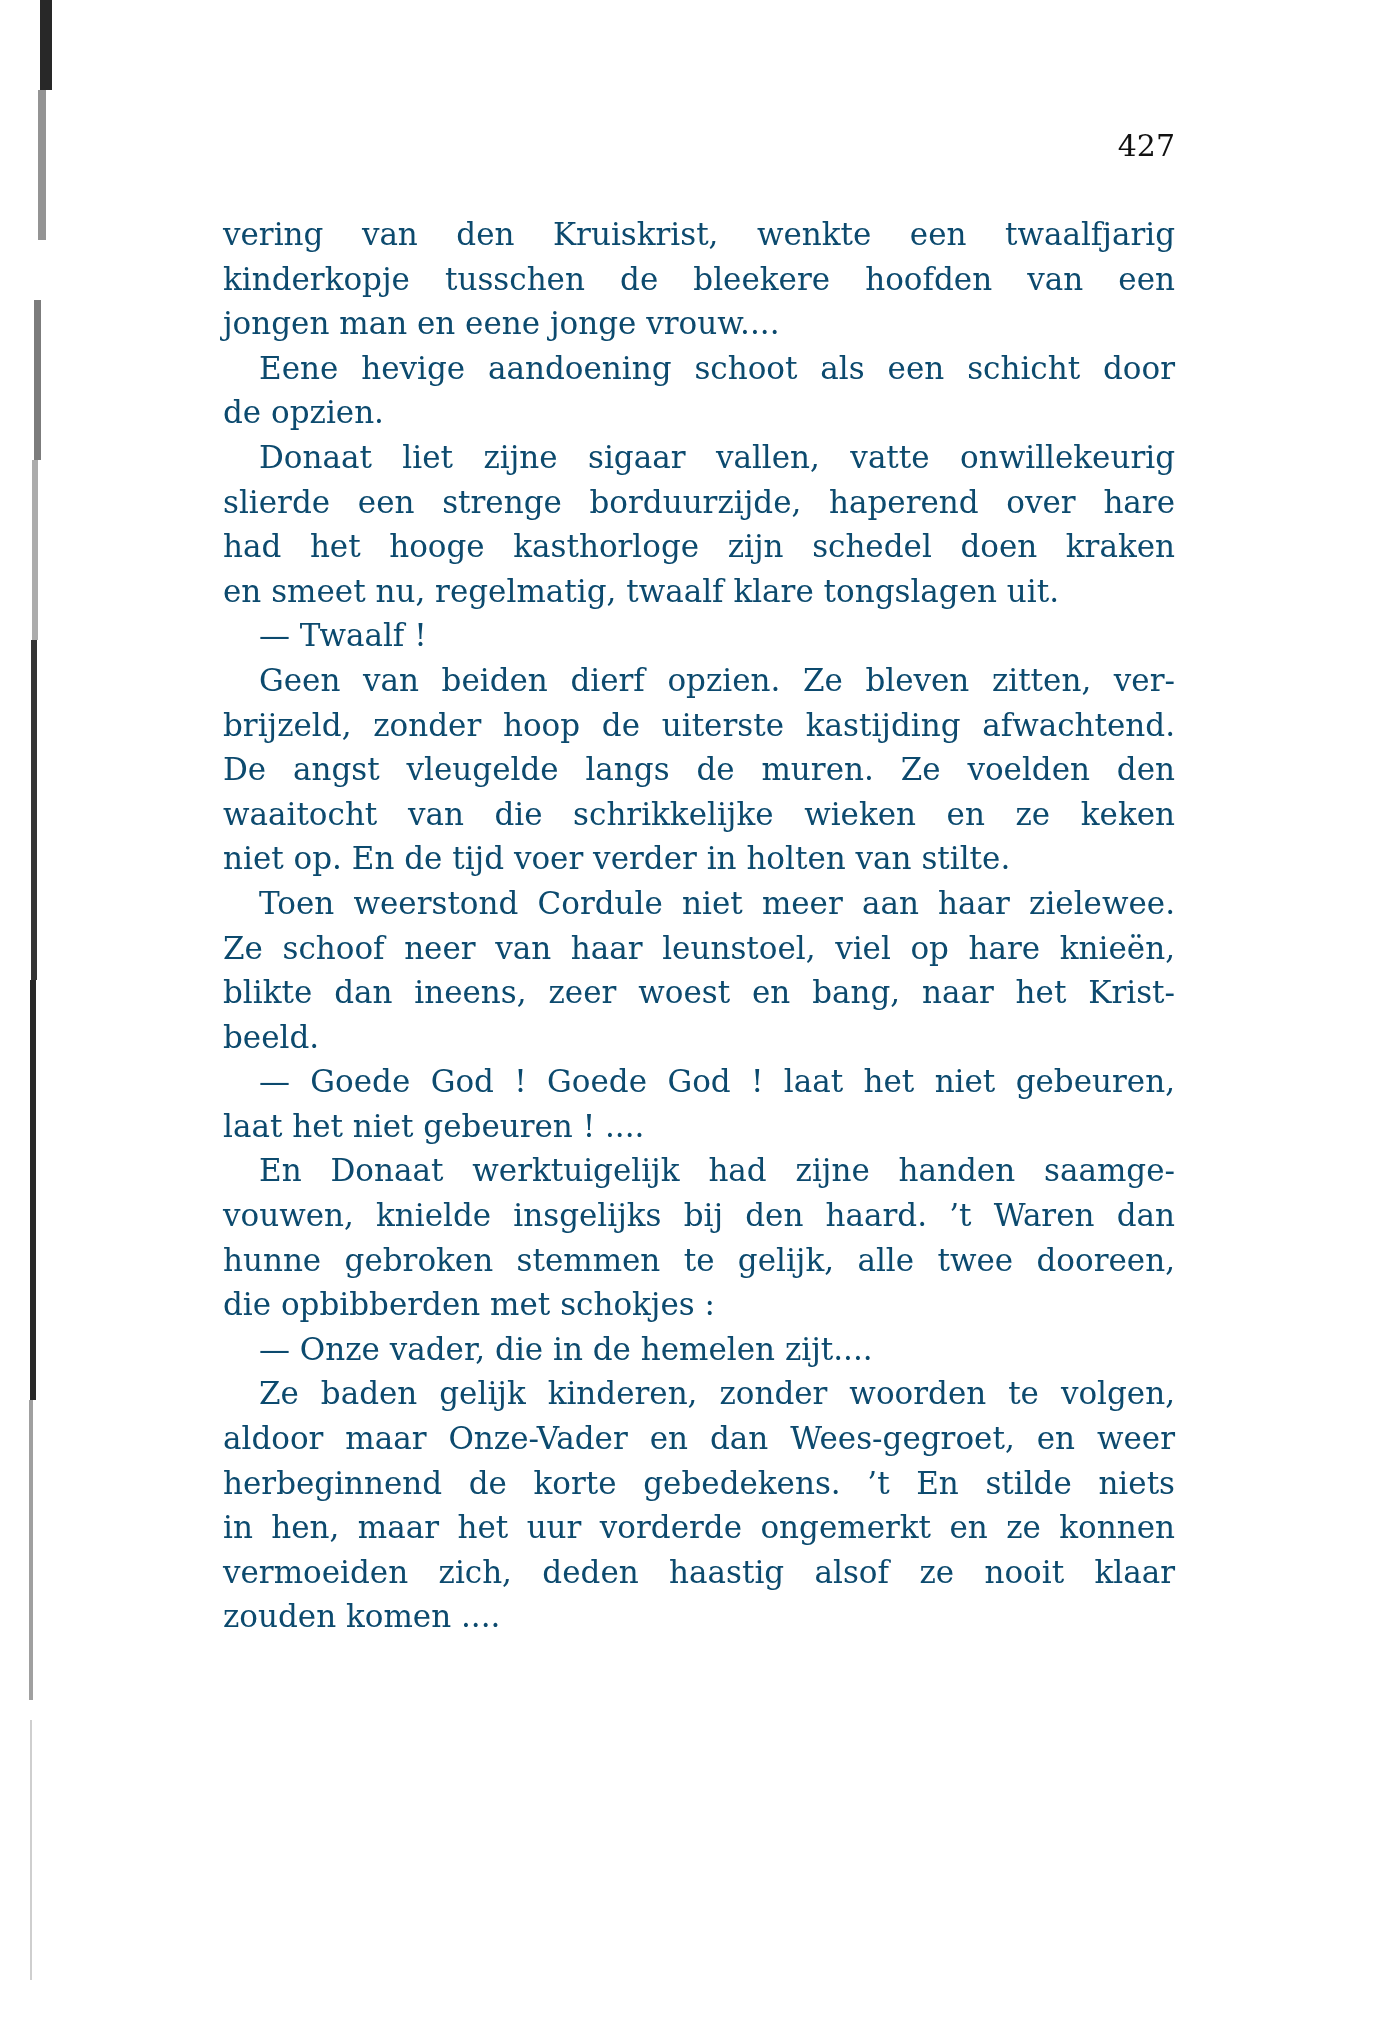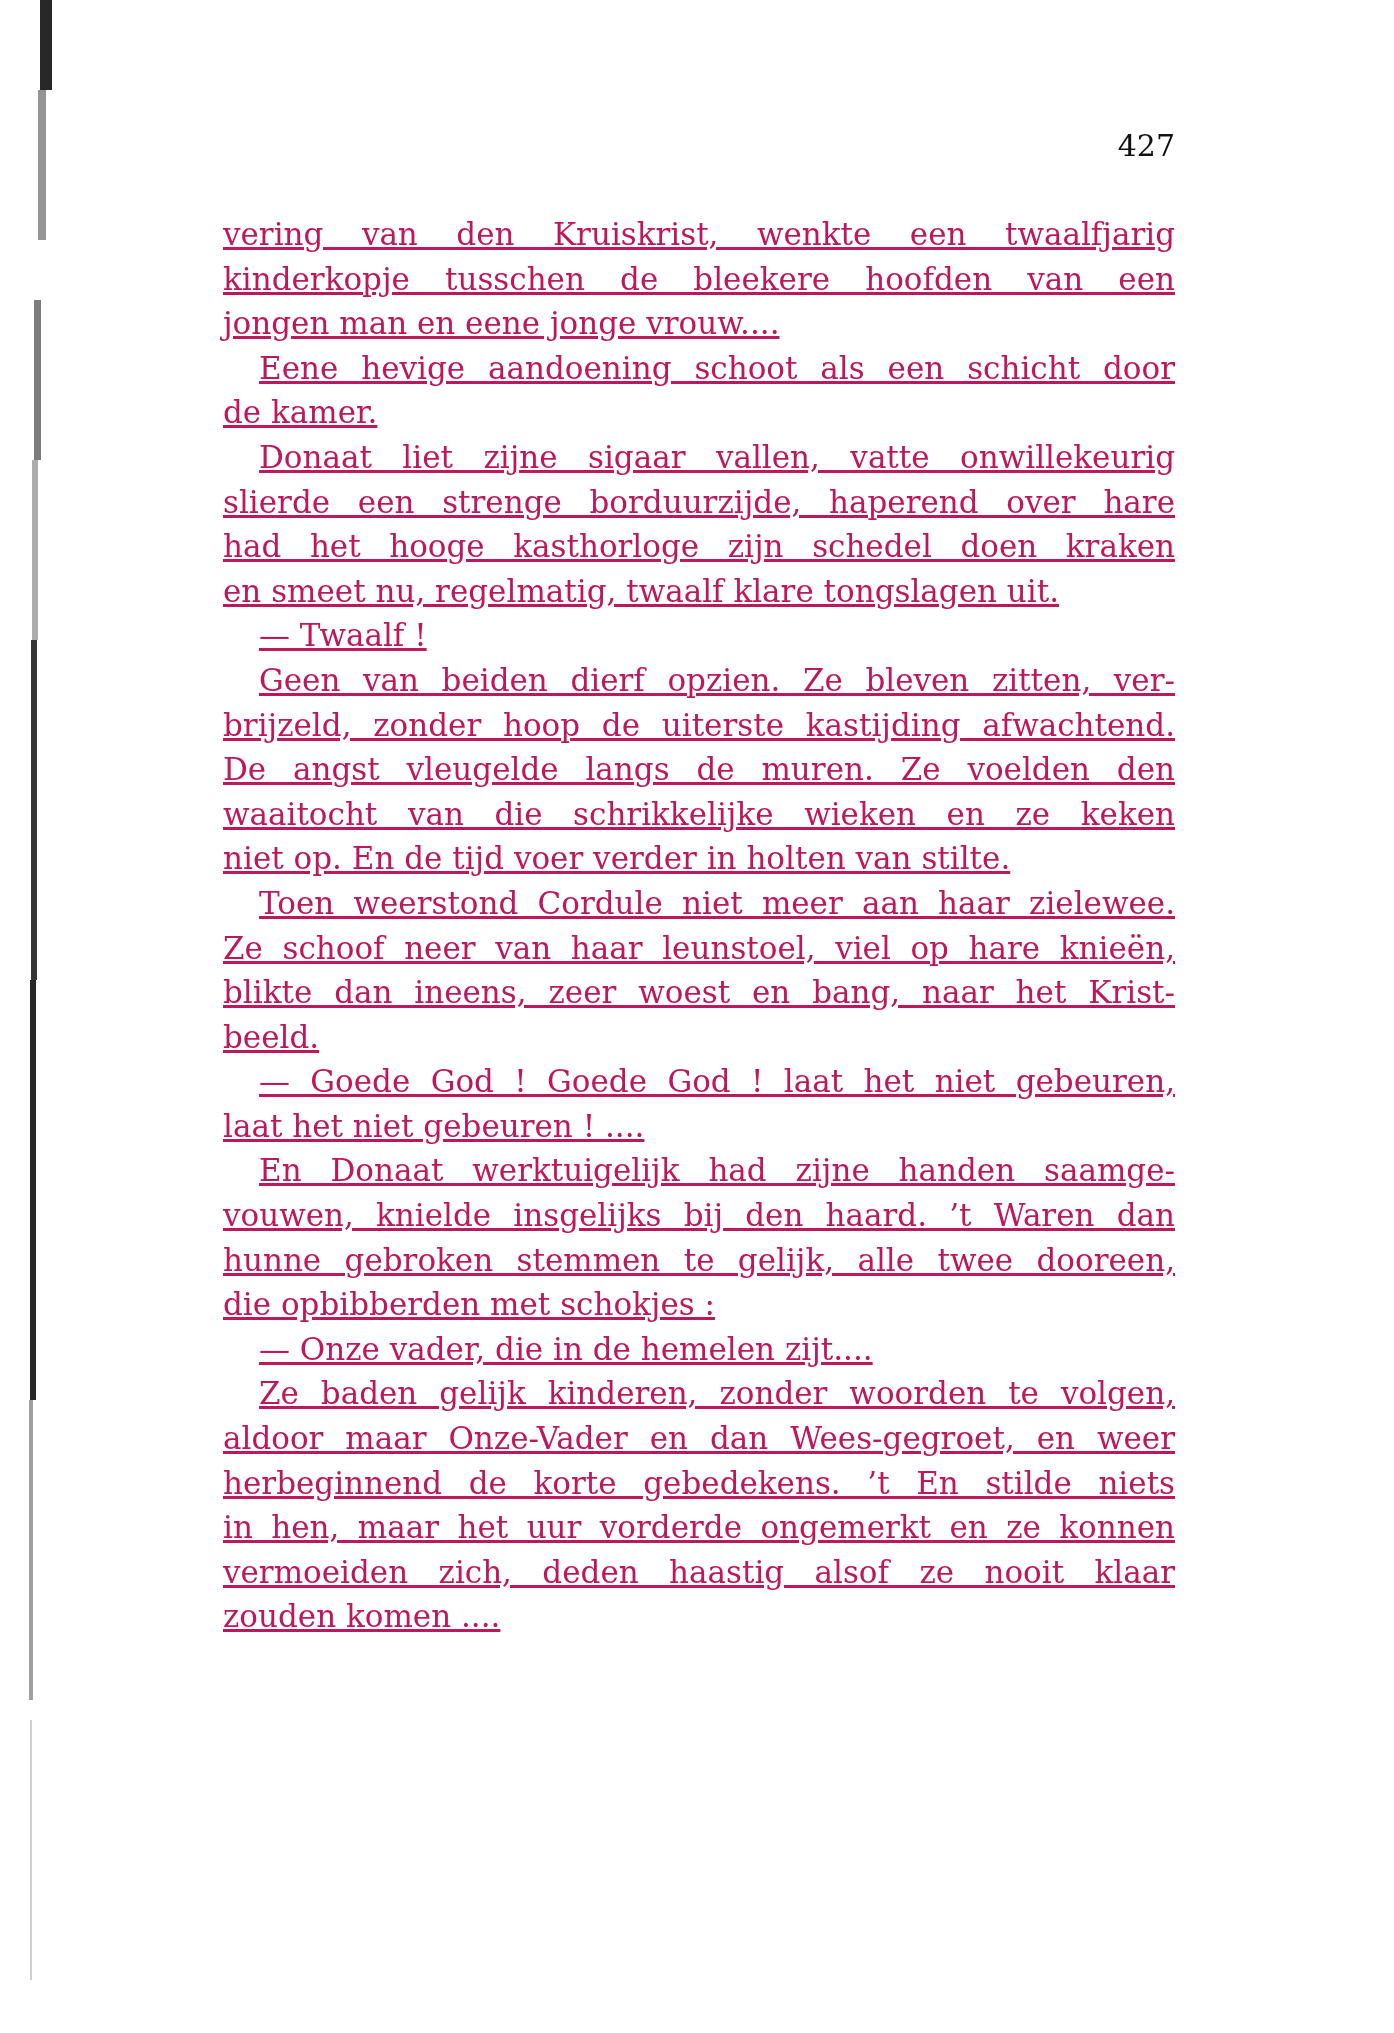--- a/index.html
+++ b/index.html
@@ -10,21 +10,21 @@
     background:
       linear-gradient(to right, rgba(255,255,255,0) 0%, rgba(0,0,0,0.0) 20%, rgba(0,0,0,0.0) 100%);
   }
   .binding .streak { position: absolute; background: #111; }
   .page-number {
     position: absolute; top: 128px; right: 219px;
     font-family: "DejaVu Serif", serif; font-size: 30px; color: #111;
   }
   .text-block {
     position: absolute; left: 223px; top: 212px; width: 952px;
-    font-family: "DejaVu Serif", serif; font-size: 31px; line-height: 44.6px; color: #be185d; text-decoration: underline;
+    font-family: "DejaVu Serif", serif; font-size: 31px; line-height: 44.6px; color: #0c4a6e;
   }
   .line { display: block; white-space: nowrap; height: 44.6px; text-align: justify; text-align-last: justify; }
   .line.last { text-align-last: left; }
   .line.indent { padding-left: 36px; }
 </style>
 </head>
 <body>
 
 <div class="page">
   <div class="binding">
@@ -38,21 +38,21 @@
     <div class="streak" style="left:2px;top:1720px;width:2px;height:260px;opacity:.2"></div>
   </div>
 
   <div class="page-number">427</div>
 
   <div class="text-block" id="text-block">
       <span class="line">vering van den Kruiskrist, wenkte een twaalfjarig</span>
       <span class="line">kinderkopje tusschen de bleekere hoofden van een</span>
       <span class="line last">jongen man en eene jonge vrouw....</span>
       <span class="line indent">Eene hevige aandoening schoot als een schicht door</span>
-      <span class="line last">de kamer.</span>
+      <span class="line last">de opzien.</span>
       <span class="line indent">Donaat liet zijne sigaar vallen, vatte onwillekeurig</span>
       <span class="line">slierde een strenge borduurzijde, haperend over hare</span>
       <span class="line">had het hooge kasthorloge zijn schedel doen kraken</span>
       <span class="line last">en smeet nu, regelmatig, twaalf klare tongslagen uit.</span>
       <span class="line indent last">— Twaalf !</span>
       <span class="line indent">Geen van beiden dierf opzien. Ze bleven zitten, ver-</span>
       <span class="line">brijzeld, zonder hoop de uiterste kastijding afwachtend.</span>
       <span class="line">De angst vleugelde langs de muren. Ze voelden den</span>
       <span class="line">waaitocht van die schrikkelijke wieken en ze keken</span>
       <span class="line last">niet op. En de tijd voer verder in holten van stilte.</span>

